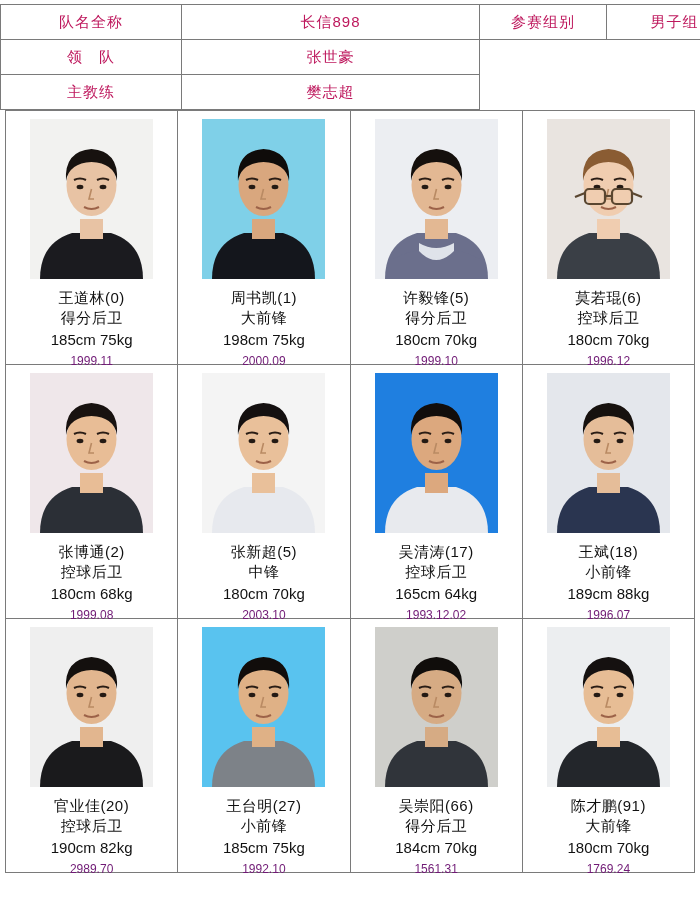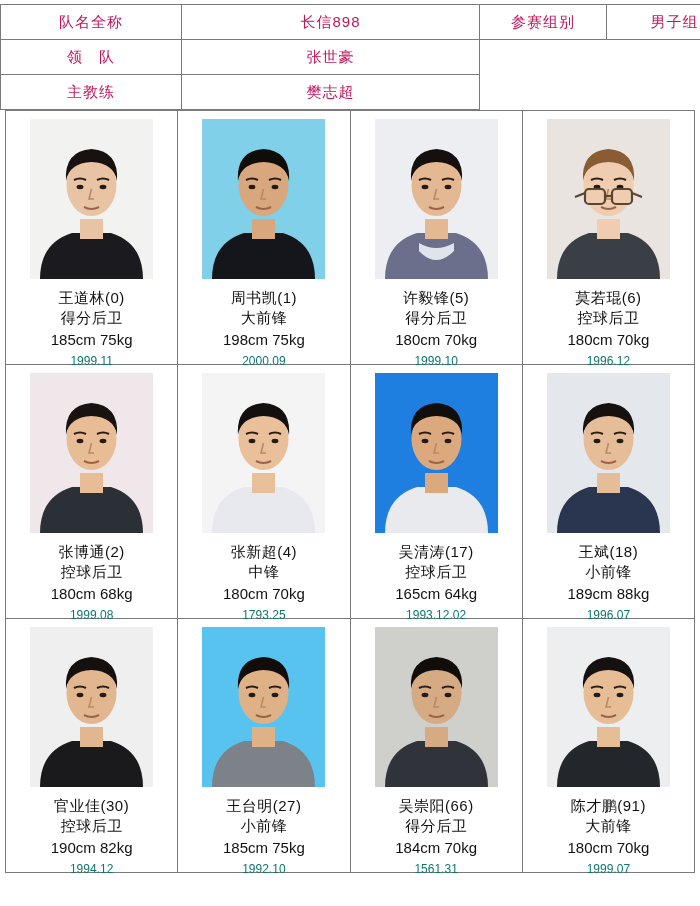--- a/index.html
+++ b/index.html
@@ -92,21 +92,21 @@
   }
   .pbody {
     font-size: 15px;
     line-height: 1.45;
     text-align: left;
   }
   .pbirth {
     font-size: 12px;
     line-height: 1.5;
     text-align: center;
-    color: #0f766e;
+    color: #701a75;
     margin-top: 2px;
   }
 </style>
 </head>
 <body>
 
 <div class="sheet">
 
   <table class="header-table">
     <tbody>
@@ -253,24 +253,24 @@
             <ellipse cx="61.5" cy="66" rx="25" ry="31" fill="#e9c09a"></ellipse>
             <path d="M36 62 Q34 32 61.5 30 Q89 32 87 62 Q84 44 61.5 43 Q39 44 36 62 Z" fill="#141010"></path>
             <ellipse cx="50" cy="68" rx="3.4" ry="2.2" fill="#241a14"></ellipse>
             <ellipse cx="73" cy="68" rx="3.4" ry="2.2" fill="#241a14"></ellipse>
             <path d="M44 61 Q50 58 56 61" stroke="#2a1d15" stroke-width="2" fill="none"></path>
             <path d="M67 61 Q73 58 79 61" stroke="#2a1d15" stroke-width="2" fill="none"></path>
             <path d="M61.5 70 L59 80 L64 80" stroke="#b98a63" stroke-width="1.6" fill="none"></path>
             <path d="M54 88 Q61.5 92 69 88" stroke="#9c6248" stroke-width="2" fill="none"></path>
           </svg>
         </div>
-        <div class="pname">张新超(4)</div>
+        <div class="pname">张新超(5)</div>
         <div class="ppos">中锋</div>
         <div class="pbody">180cm 70kg</div>
-        <div class="pbirth">1793.25</div>
+        <div class="pbirth">2003.10</div>
       </div>
       <div class="player">
         <div class="photo">
           <svg width="123" height="160" viewBox="0 0 123 160" xmlns="http://www.w3.org/2000/svg">
             <rect x="0" y="0" width="123" height="160" fill="#1f7fe0"></rect>
             <path d="M10 160 Q10 124 42 114 L81 114 Q113 124 113 160 Z" fill="#e8eaee"></path>
             <path d="M50 100 L50 120 L73 120 L73 100 Z" fill="#dca87e"></path>
             <ellipse cx="61.5" cy="66" rx="25" ry="31" fill="#dca87e"></ellipse>
             <path d="M36 62 Q34 32 61.5 30 Q89 32 87 62 Q84 44 61.5 43 Q39 44 36 62 Z" fill="#120e0c"></path>
             <ellipse cx="50" cy="68" rx="3.4" ry="2.2" fill="#241a14"></ellipse>
@@ -316,24 +316,24 @@
             <ellipse cx="61.5" cy="66" rx="25" ry="31" fill="#e2b68f"></ellipse>
             <path d="M36 62 Q34 32 61.5 30 Q89 32 87 62 Q84 44 61.5 43 Q39 44 36 62 Z" fill="#14100e"></path>
             <ellipse cx="50" cy="68" rx="3.4" ry="2.2" fill="#241a14"></ellipse>
             <ellipse cx="73" cy="68" rx="3.4" ry="2.2" fill="#241a14"></ellipse>
             <path d="M44 61 Q50 58 56 61" stroke="#2a1d15" stroke-width="2" fill="none"></path>
             <path d="M67 61 Q73 58 79 61" stroke="#2a1d15" stroke-width="2" fill="none"></path>
             <path d="M61.5 70 L59 80 L64 80" stroke="#b98a63" stroke-width="1.6" fill="none"></path>
             <path d="M54 88 Q61.5 92 69 88" stroke="#9c6248" stroke-width="2" fill="none"></path>
           </svg>
         </div>
-        <div class="pname">官业佳(30)</div>
+        <div class="pname">官业佳(20)</div>
         <div class="ppos">控球后卫</div>
         <div class="pbody">190cm 82kg</div>
-        <div class="pbirth">1994.12</div>
+        <div class="pbirth">2989.70</div>
       </div>
       <div class="player">
         <div class="photo">
           <svg width="123" height="160" viewBox="0 0 123 160" xmlns="http://www.w3.org/2000/svg">
             <rect x="0" y="0" width="123" height="160" fill="#59c3ef"></rect>
             <path d="M10 160 Q10 124 42 114 L81 114 Q113 124 113 160 Z" fill="#7d8288"></path>
             <path d="M50 100 L50 120 L73 120 L73 100 Z" fill="#dfb186"></path>
             <ellipse cx="61.5" cy="66" rx="25" ry="31" fill="#dfb186"></ellipse>
             <path d="M36 62 Q34 32 61.5 30 Q89 32 87 62 Q84 44 61.5 43 Q39 44 36 62 Z" fill="#110d0b"></path>
             <ellipse cx="50" cy="68" rx="3.4" ry="2.2" fill="#241a14"></ellipse>
@@ -382,17 +382,17 @@
             <ellipse cx="73" cy="68" rx="3.4" ry="2.2" fill="#241a14"></ellipse>
             <path d="M44 61 Q50 58 56 61" stroke="#2a1d15" stroke-width="2" fill="none"></path>
             <path d="M67 61 Q73 58 79 61" stroke="#2a1d15" stroke-width="2" fill="none"></path>
             <path d="M61.5 70 L59 80 L64 80" stroke="#b98a63" stroke-width="1.6" fill="none"></path>
             <path d="M54 88 Q61.5 92 69 88" stroke="#9c6248" stroke-width="2" fill="none"></path>
           </svg>
         </div>
         <div class="pname">陈才鹏(91)</div>
         <div class="ppos">大前锋</div>
         <div class="pbody">180cm 70kg</div>
-        <div class="pbirth">1999.07</div>
+        <div class="pbirth">1769.24</div>
       </div>
     </div>
 
 </div>
 
 </body></html>

